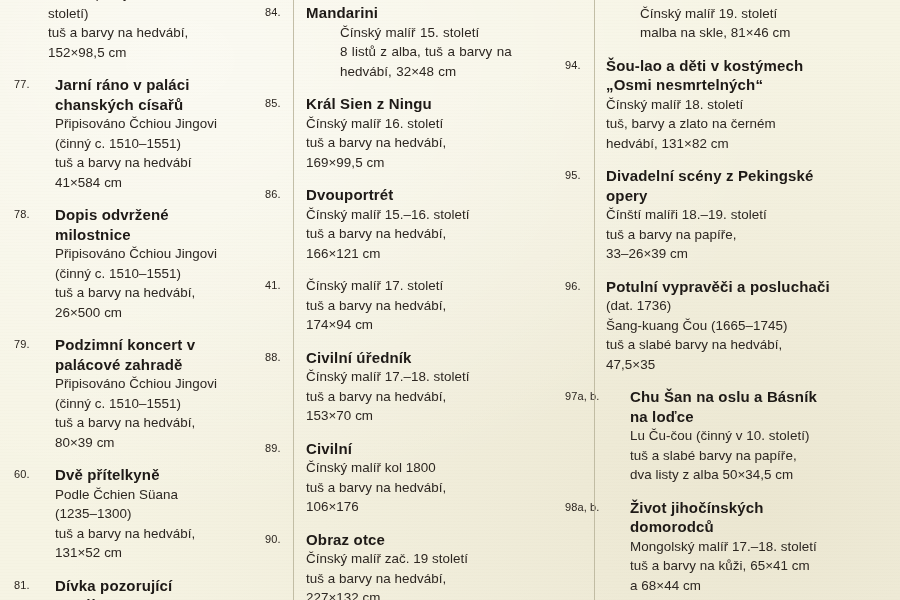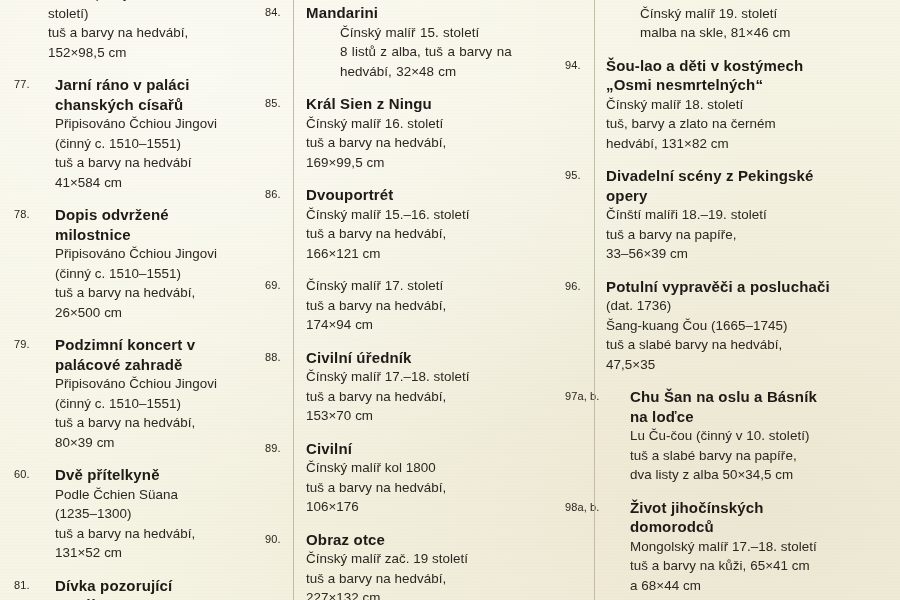--- a/index.html
+++ b/index.html
@@ -211,21 +211,21 @@
         <div class="num w-std">86.</div>
         <div class="body-col">
           <div class="title">Dvouportrét</div>
           <div class="meta">Čínský malíř 15.–16. století
 tuš a barvy na hedvábí,
 166×121 cm</div>
         </div>
       </div>
 
       <div class="entry">
-        <div class="num w-std">69.</div>
+        <div class="num w-std">41.</div>
         <div class="body-col">
           <div class="meta">Čínský malíř 17. století
 tuš a barvy na hedvábí,
 174×94 cm</div>
         </div>
       </div>
 
       <div class="entry">
         <div class="num w-std">88.</div>
         <div class="body-col">
@@ -280,21 +280,21 @@
 hedvábí, 131×82 cm</div>
         </div>
       </div>
 
       <div class="entry">
         <div class="num w-std">95.</div>
         <div class="body-col">
           <div class="title">Divadelní scény z Pekingské opery</div>
           <div class="meta">Čínští malíři 18.–19. století
 tuš a barvy na papíře,
-33–56×39 cm</div>
+33–26×39 cm</div>
         </div>
       </div>
 
       <div class="entry">
         <div class="num w-std">96.</div>
         <div class="body-col">
           <div class="title">Potulní vypravěči a posluchači</div>
           <div class="meta">(dat. 1736)
 Šang-kuang Čou (1665–1745)
 tuš a slabé barvy na hedvábí,

